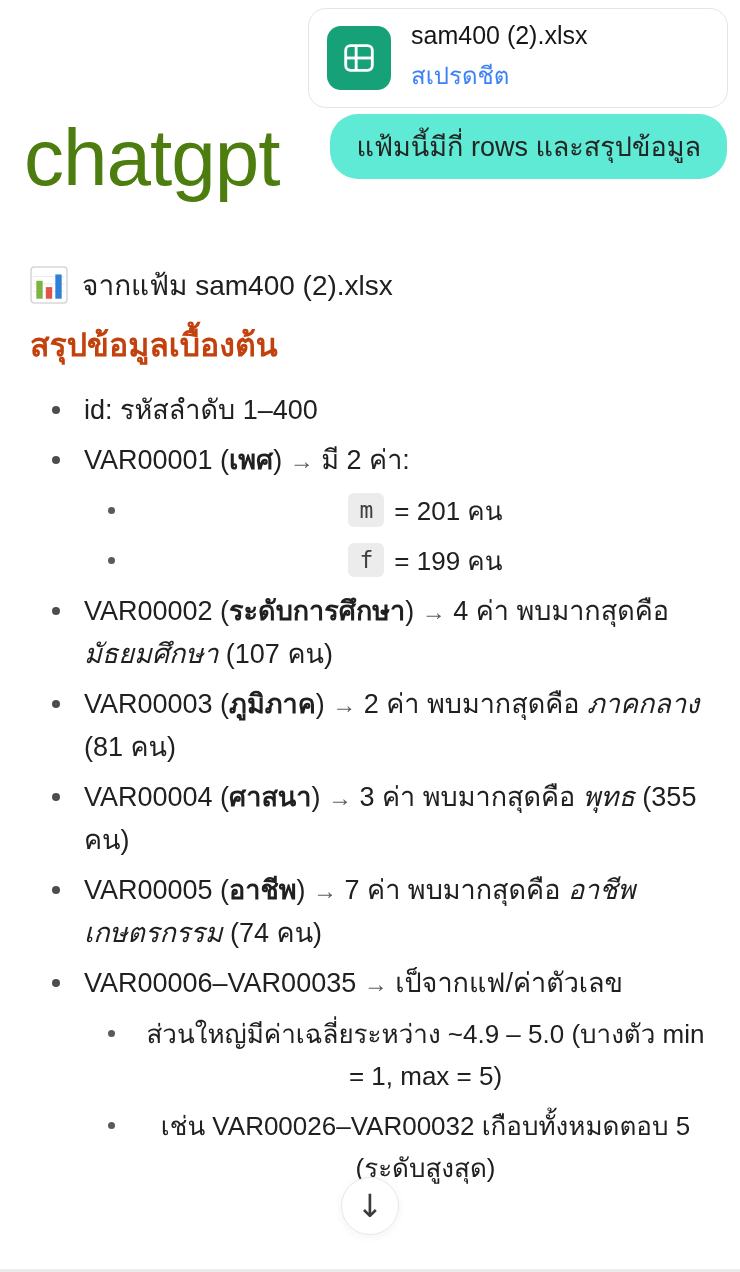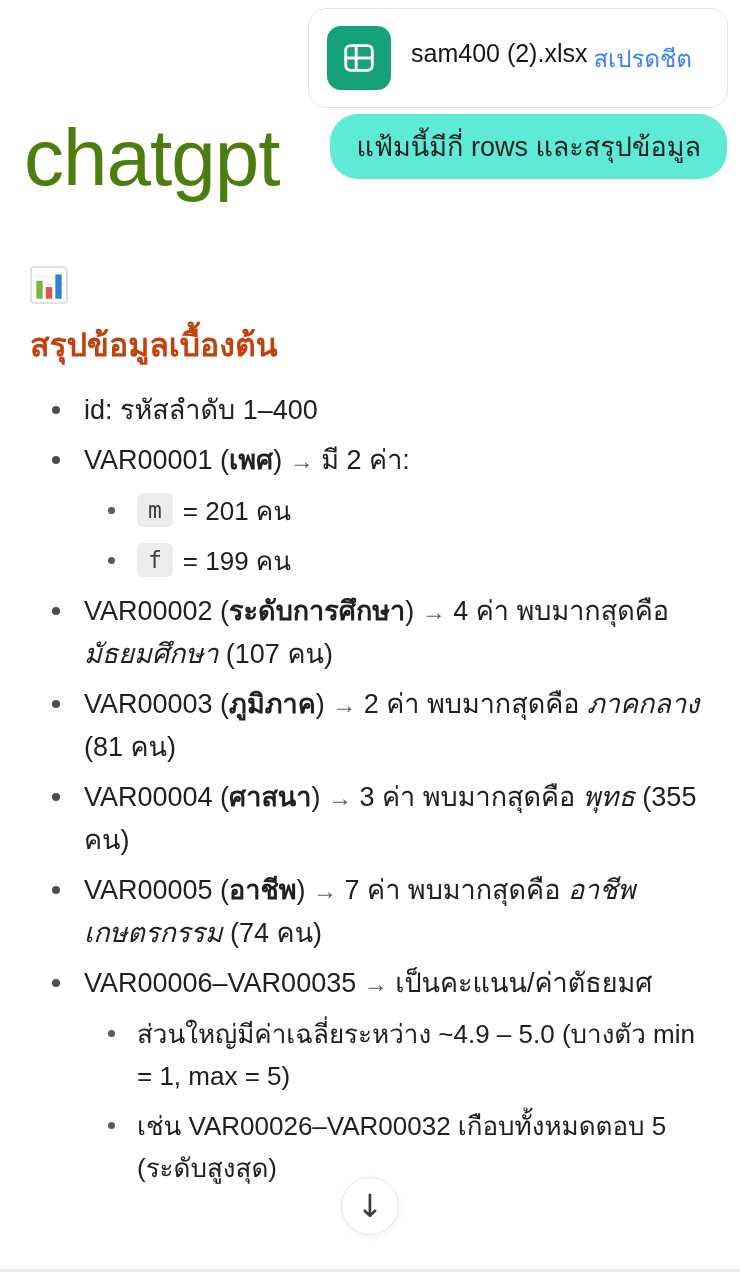--- a/index.html
+++ b/index.html
@@ -12,21 +12,21 @@
   .attach-row { display:flex; justify-content:flex-end; padding:8px 12px 0 0; }
   .attach-card {
     display:flex; align-items:center; gap:20px;
     width:420px; height:100px; padding-left:18px;
     background:#fff; border:1px solid #e4e4e6; border-radius:18px;
   }
   .file-icon {
     flex:0 0 auto; width:64px; height:64px; border-radius:14px;
     background:#17a179; display:flex; align-items:center; justify-content:center;
   }
-  .file-meta { display:flex; gap:6px; }
+  .file-meta { display:flex; flex-direction:column; gap:6px; }
   .file-name { font-size:25px; color:#161616; }
   .file-type { font-size:24px; color:#3b82f6; }
   
   .bubble-row { display:flex; justify-content:flex-end; padding:6px 13px 0 0; }
   .user-bubble {
     background:#5eead4; border-radius:28px; padding:11px 26px;
     font-size:27px; color:#242424; max-width:560px;
   }
   
   .logo {
@@ -36,21 +36,21 @@
   
   .content { margin-top:84px; padding:0 26px 0 30px; }
   .source-line { display:flex; align-items:center; gap:14px; font-size:28px; height:44px; }
   .emoji { width:38px; height:38px; flex:0 0 auto; }
   .list { margin-top:16px; }
   .b-item { display:flex; margin-bottom:12px; }
   .b-dot { flex:0 0 auto; width:8px; height:8px; border-radius:50%; background:#4d4d4d; margin:17px 24px 0 22px; }
   .b-text { flex:1; font-size:27px; line-height:42px; white-space:pre-wrap; }
   .heading { font-size:32px; font-weight:bold; color:#c2410c; margin:14px 0 20px 0; line-height:48px; }
   .sum-item { margin-bottom:8px; }
-  .sublist { margin:8px 0 0 56px; }
+  .sublist { margin:8px 0 0 56px;text-align:center; }
   .s-item { display:flex; margin-bottom:8px; }
   .s-dot { flex:0 0 auto; width:7px; height:7px; border-radius:50%; background:#5a5a5a; margin:17px 22px 0 22px; }
   .s-text { flex:1; font-size:26px; line-height:42px; white-space:pre-wrap; }
   .bold { font-weight:bold; }
   .ital { font-style:italic; }
   .arrow { color:#5b5b5b; font-size:24px; }
   .chip {
     display:inline-block; background:#ececec; border-radius:6px;
     padding:0 11px; margin-right:10px; font-family:"DejaVu Sans Mono", monospace;
     font-size:23px; line-height:34px; color:#3f3f3f; vertical-align:2px;
@@ -101,20 +101,21 @@
         <svg width="38" height="38" viewBox="0 0 36 36">
           <rect x="1" y="1" width="34" height="34" rx="3" fill="#ffffff" stroke="#d8d8d8" stroke-width="1.5"></rect>
           <line x1="3" y1="10" x2="33" y2="10" stroke="#ececec" stroke-width="1"></line>
           <line x1="3" y1="17" x2="33" y2="17" stroke="#ececec" stroke-width="1"></line>
           <line x1="3" y1="24" x2="33" y2="24" stroke="#ececec" stroke-width="1"></line>
           <rect x="6" y="14" width="6" height="17" fill="#7cb342"></rect>
           <rect x="15" y="20" width="6" height="11" fill="#e0544a"></rect>
           <rect x="24" y="8" width="6" height="23" fill="#2f80d7"></rect>
         </svg>
       </span>
+      <span>จากแฟ้ม sam400 (2).xlsx</span>
     </div>
 
 
     <div class="heading">สรุปข้อมูลเบื้องต้น</div>
 
     <div class="list">
 
       <div class="b-item sum-item">
         <span class="b-dot"></span>
         <span class="b-text">id: รหัสลำดับ 1–400</span>
@@ -150,21 +151,21 @@
         <span class="b-text"><span>VAR00004 (</span><span class="bold">ศาสนา</span><span>) </span><span class="arrow">→</span><span> 3 ค่า พบมากสุดคือ </span><span class="ital">พุทธ</span><span> (355 คน)</span></span>
       </div>
 
       <div class="b-item sum-item">
         <span class="b-dot"></span>
         <span class="b-text"><span>VAR00005 (</span><span class="bold">อาชีพ</span><span>) </span><span class="arrow">→</span><span> 7 ค่า พบมากสุดคือ </span><span class="ital">อาชีพเกษตรกรรม</span><span> (74 คน)</span></span>
       </div>
 
       <div class="b-item sum-item">
         <span class="b-dot"></span>
-        <span class="b-text"><span>VAR00006–VAR00035 </span><span class="arrow">→</span><span> เป็นคะแนน/ค่าตัธยมศ</span></span>
+        <span class="b-text"><span>VAR00006–VAR00035 </span><span class="arrow">→</span><span> เป็จากแฟ/ค่าตัวเลข</span></span>
       </div>
       <div class="sublist">
         <div class="s-item">
           <span class="s-dot"></span>
           <span class="s-text">ส่วนใหญ่มีค่าเฉลี่ยระหว่าง ~4.9 – 5.0 (บางตัว min = 1, max = 5)</span>
         </div>
         <div class="s-item">
           <span class="s-dot"></span>
           <span class="s-text">เช่น VAR00026–VAR00032 เกือบทั้งหมดตอบ 5 (ระดับสูงสุด)</span>
         </div>

